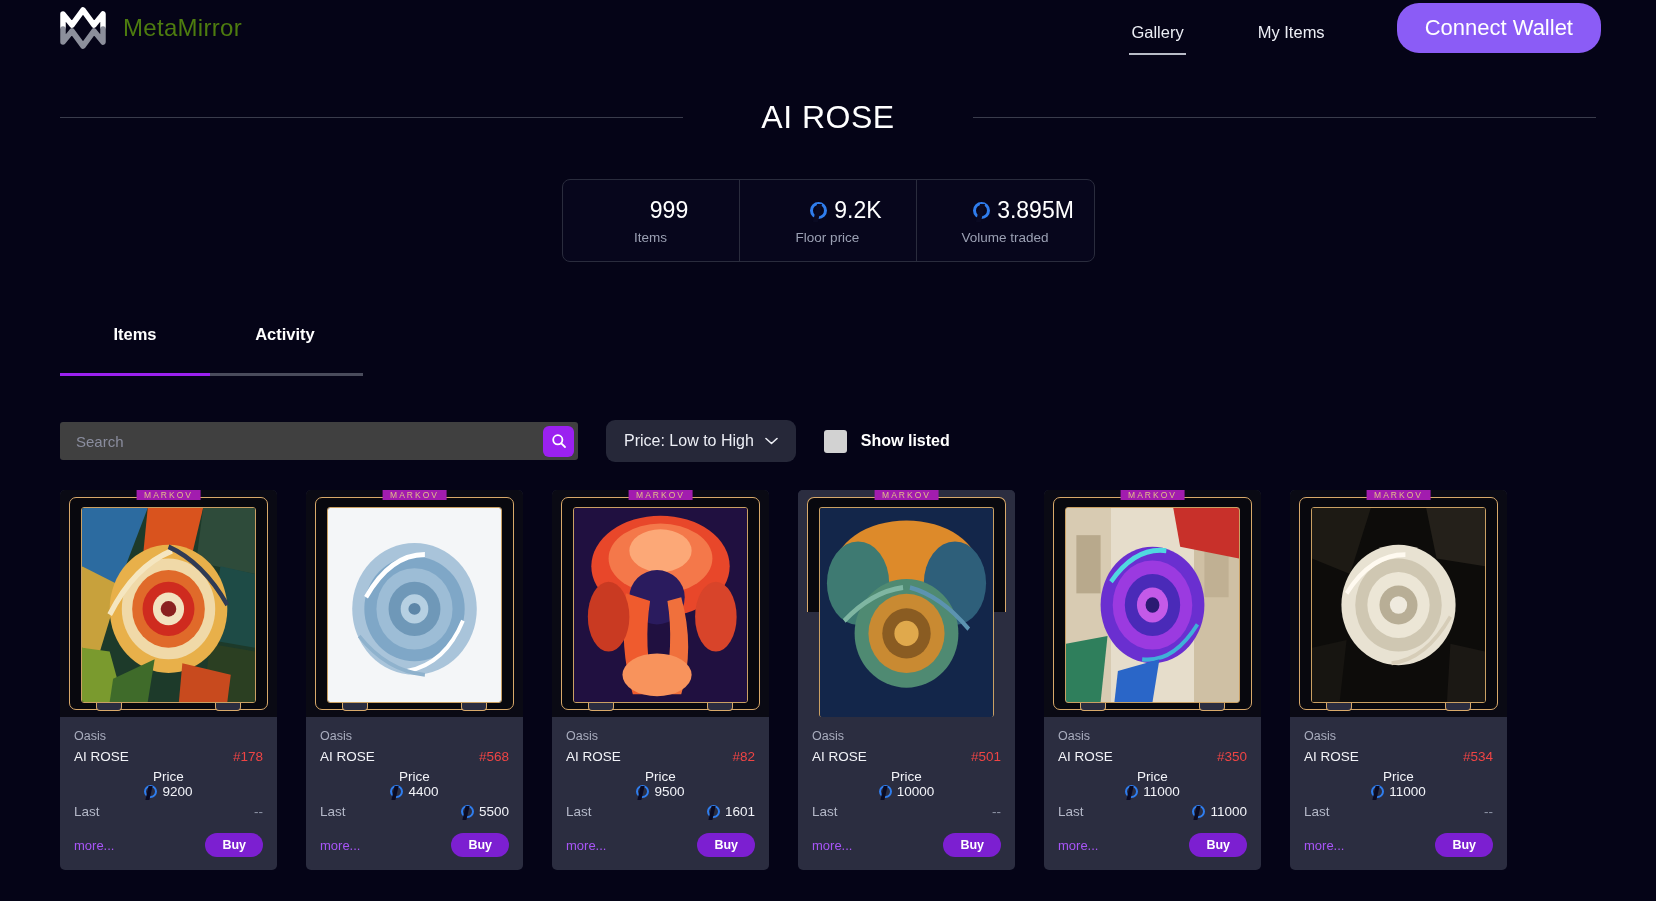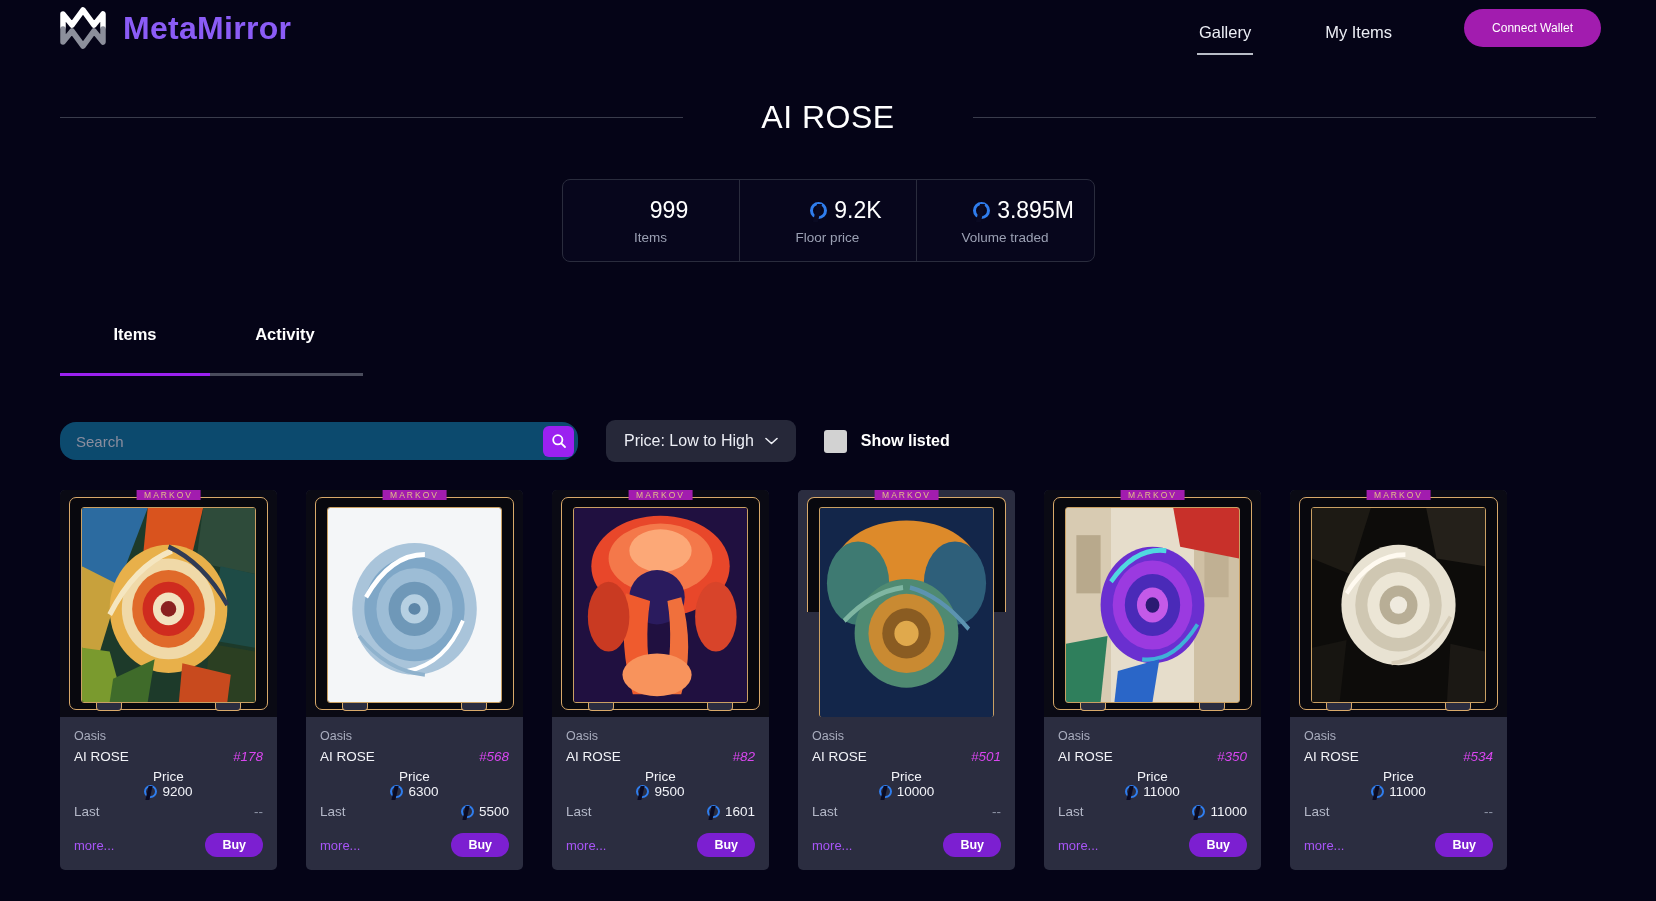--- a/index.html
+++ b/index.html
@@ -12,33 +12,33 @@
   .page { position: relative; width: 1656px; height: 901px; background: #050417; }
 
   
   .header {
     height: 56px; display: flex; align-items: center;
     padding: 0 55px 0 60px; position: relative;
   }
   .brand { display: flex; align-items: center; gap: 17px; }
   .logo-mark { width: 46px; height: 42px; display: block; }
   .brand-name {
-    color: #8b5cf6; font-size: 32px; font-weight: 700; letter-spacing: .3px;
+    color: #4d7c0f; font-size: 24px; font-weight: 400; letter-spacing: .3px;
   }
   .nav { margin-left: auto; display: flex; align-items: center; gap: 0; }
   .nav-link {
     color: #eceef5; font-size: 16.5px; padding: 4px 2px; margin-right: 70px;
     position: relative; cursor: pointer; white-space: nowrap; margin-top: 8px;
   }
   .nav-link.active::after {
     content: ""; position: absolute; left: 0; right: 0; bottom: -9px;
     height: 1.5px; background: #b9bcc7;
   }
   .wallet-btn {
-    background: #a21caf; color: #ffffff; font-size: 12px;
+    background: #8b5cf6; color: #ffffff; font-size: 22px;
     border: none; border-radius: 22px; padding: 12px 28px; cursor: pointer;
     white-space: nowrap;
   }
 
   
   .title-row {
     display: flex; align-items: center; gap: 0;
     margin-top: 43px; padding: 0 60px;
   }
   .title-rule { flex: 1; height: 1px; background: #3a3c4c; }
@@ -89,21 +89,21 @@
     background: #4a4c5c; display: flex;
   }
   .tab-underline .on { width: 150px; height: 100%; background: #9b21f0; }
 
   
   .filters {
     display: flex; align-items: center; gap: 28px;
     padding-left: 60px; margin-top: 44px;
   }
   .search-box {
-    width: 518px; height: 38px; background: #0c4a6e; border-radius: 16px;
+    width: 518px; height: 38px; background: #404040; border-radius: 3px;
     display: flex; align-items: center; padding: 0 4px 0 16px;
   }
   .search-input {
     flex: 1; background: transparent; border: none; outline: none;
     color: #e6e8f0; font-size: 15px; font-family: inherit;
   }
   .search-input::placeholder { color: #8a8d9e; }
   .search-btn {
     width: 31px; height: 31px; background: #9b21f0; border: none;
     border-radius: 6px; cursor: pointer; display: flex;
@@ -154,21 +154,21 @@
   .art-inner {
     position: absolute; inset: 17px 21px 14px 21px;
     border: 1.4px solid #caa063; border-radius: 3px; overflow: hidden;
   }
   .art-img { width: 100%; height: 100%; display: block; }
 
   .card-info { padding: 12px 14px 13px; }
   .row { display: flex; justify-content: space-between; align-items: center; }
   .collection { color: #a9adbe; font-size: 12.5px; margin-bottom: 6px; }
   .item-name { color: #f2f3f8; font-size: 13.5px; }
-  .item-id { color: #d946ef; font-size: 13.5px; font-style: italic; }
+  .item-id { color: #ef4444; font-size: 13.5px; }
   .lbl { color: #f2f3f8; font-size: 13.5px; }
   .val {
     color: #f2f3f8; font-size: 13.5px; display: flex;
     align-items: center; gap: 5px;
   }
   .val.muted { color: #9096a8; }
   .row.price { margin-top: 5px; flex-direction: column; }
   .row.last { margin-top: 5px; }
   .row.last .lbl { color: #b4b8c8; }
   .row.actions { margin-top: 14px; }
@@ -345,21 +345,21 @@
       <div class="card-info">
         <div class="collection">Oasis</div>
         <div class="row">
           <span class="item-name">AI ROSE</span>
           <span class="item-id">#568</span>
         </div>
         <div class="row price">
           <span class="lbl">Price</span>
           <span class="val">
             <span class="coin sm"></span>
-            <span>6300</span>
+            <span>4400</span>
           </span>
         </div>
         <div class="row last">
           <span class="lbl">Last</span>
           <span class="val">
             <span class="coin sm"></span>
             <span>5500</span>
           </span>
         </div>
         <div class="row actions">

